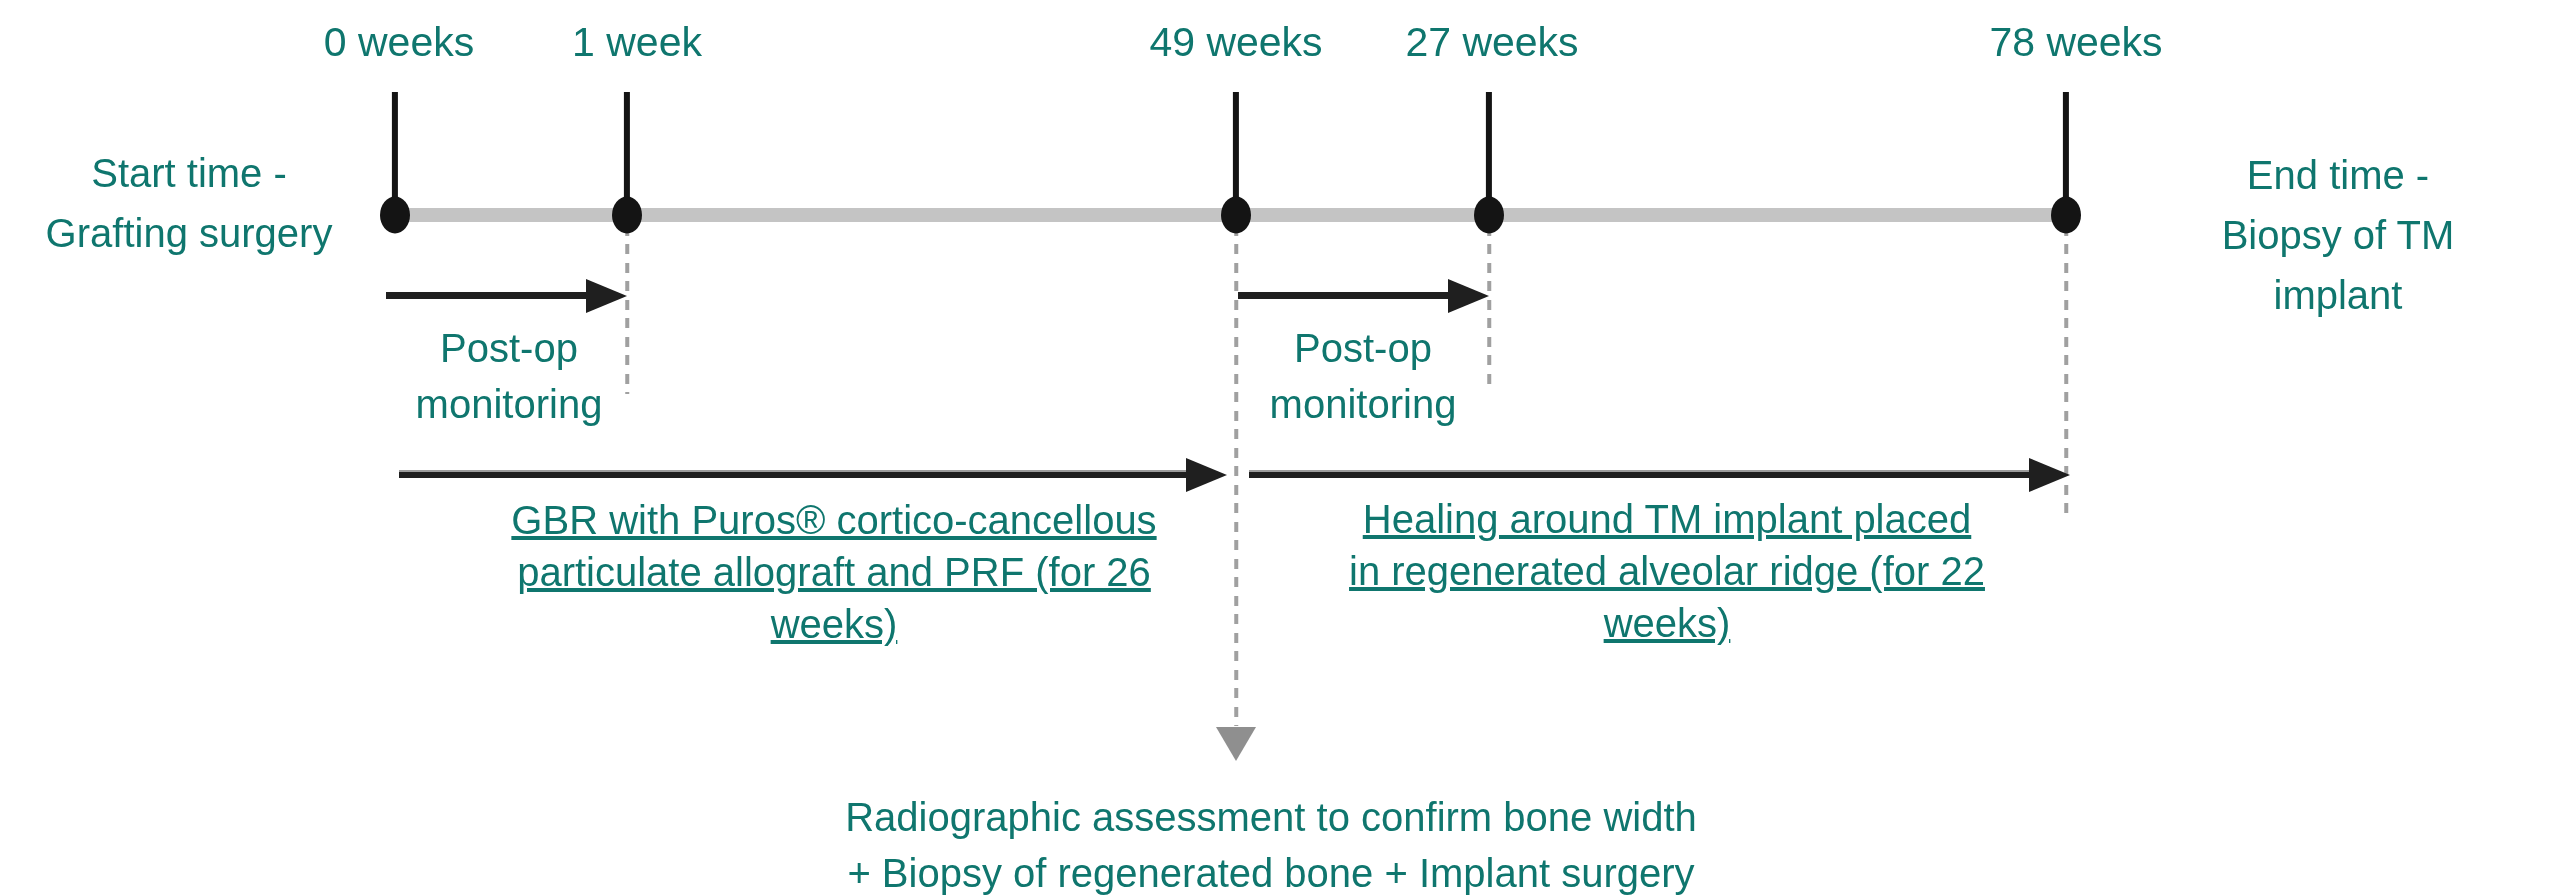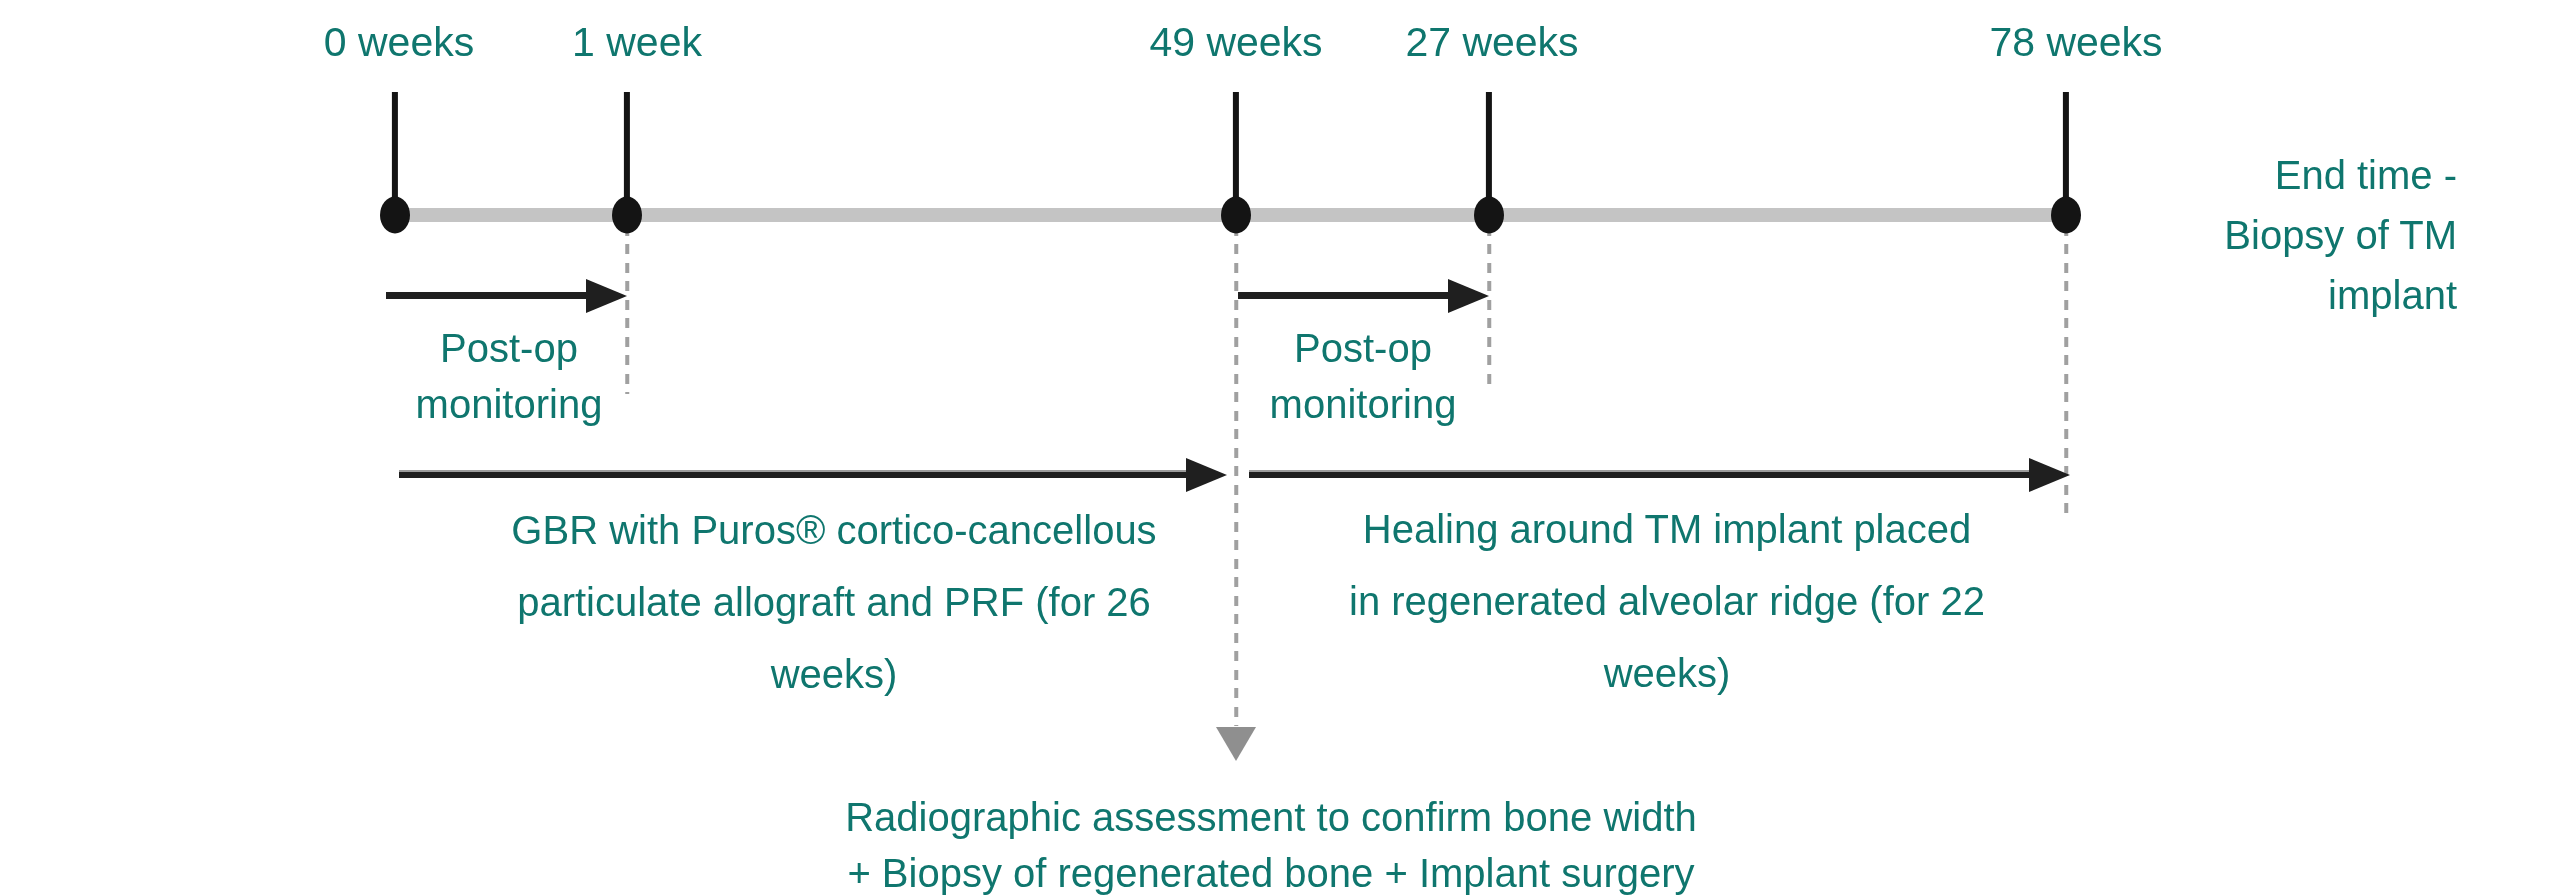--- a/index.html
+++ b/index.html
@@ -28,21 +28,22 @@
   }
   .marker-label {
     font-size: 41px;
     line-height: 46px;
     top: 19.4px;
   }
   .two-line {
     line-height: 60px;
   }
   .phase-label {
-    line-height: 72px;
+    line-height: 52px;
+    text-decoration: underline;
   }
   
   .bar {
     position: absolute;
     background: #c4c4c4;
   }
   
   .stem {
     position: absolute;
     width: 6.2px;
@@ -124,21 +125,23 @@
   <div class="dot" style="left:1236px; top:215px;"></div>
 
   <div class="txt marker-label" style="left:1492px;">27 weeks</div>
   <div class="stem" style="left:1489px; top:92px; height:109px;"></div>
   <div class="dot" style="left:1489px; top:215px;"></div>
 
   <div class="txt marker-label" style="left:2076px;">78 weeks</div>
   <div class="stem" style="left:2066px; top:92px; height:109px;"></div>
   <div class="dot" style="left:2066px; top:215px;"></div>
 
-  <div class="txt two-line" style="left:2338px; top:145px;text-align:right;">End time -
+  <div class="txt two-line" style="left:189px; top:143px;">Start time -
+Grafting surgery</div>
+  <div class="txt two-line" style="left:2338px; top:145px;">End time -
 Biopsy of TM implant</div>
 
   <div class="harrow" style="left:386px; top:292px; width:200px;"></div>
   <div class="txt" style="left:509px; top:320px;">Post-op
 monitoring</div>
 
   <div class="harrow" style="left:1238px; top:292px; width:210px;"></div>
   <div class="txt" style="left:1363px; top:320px;">Post-op
 monitoring</div>
 

